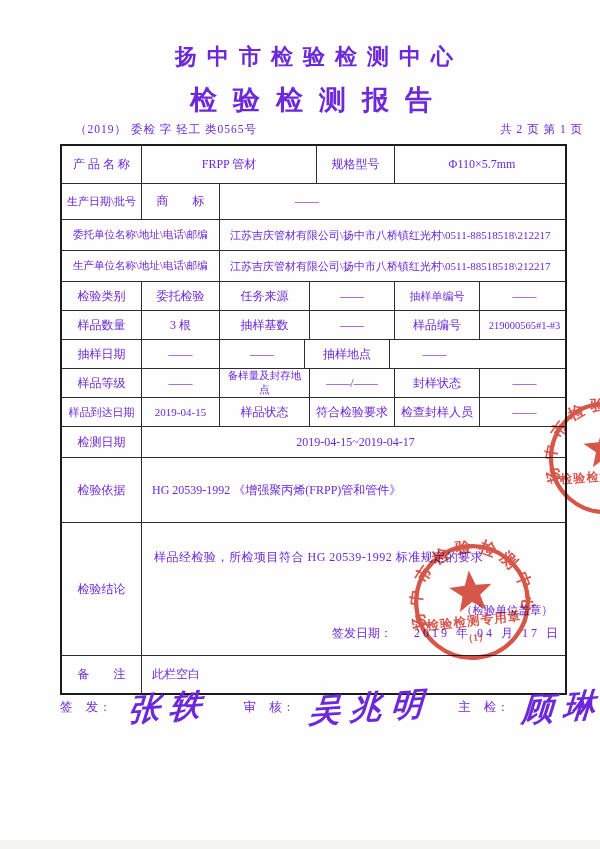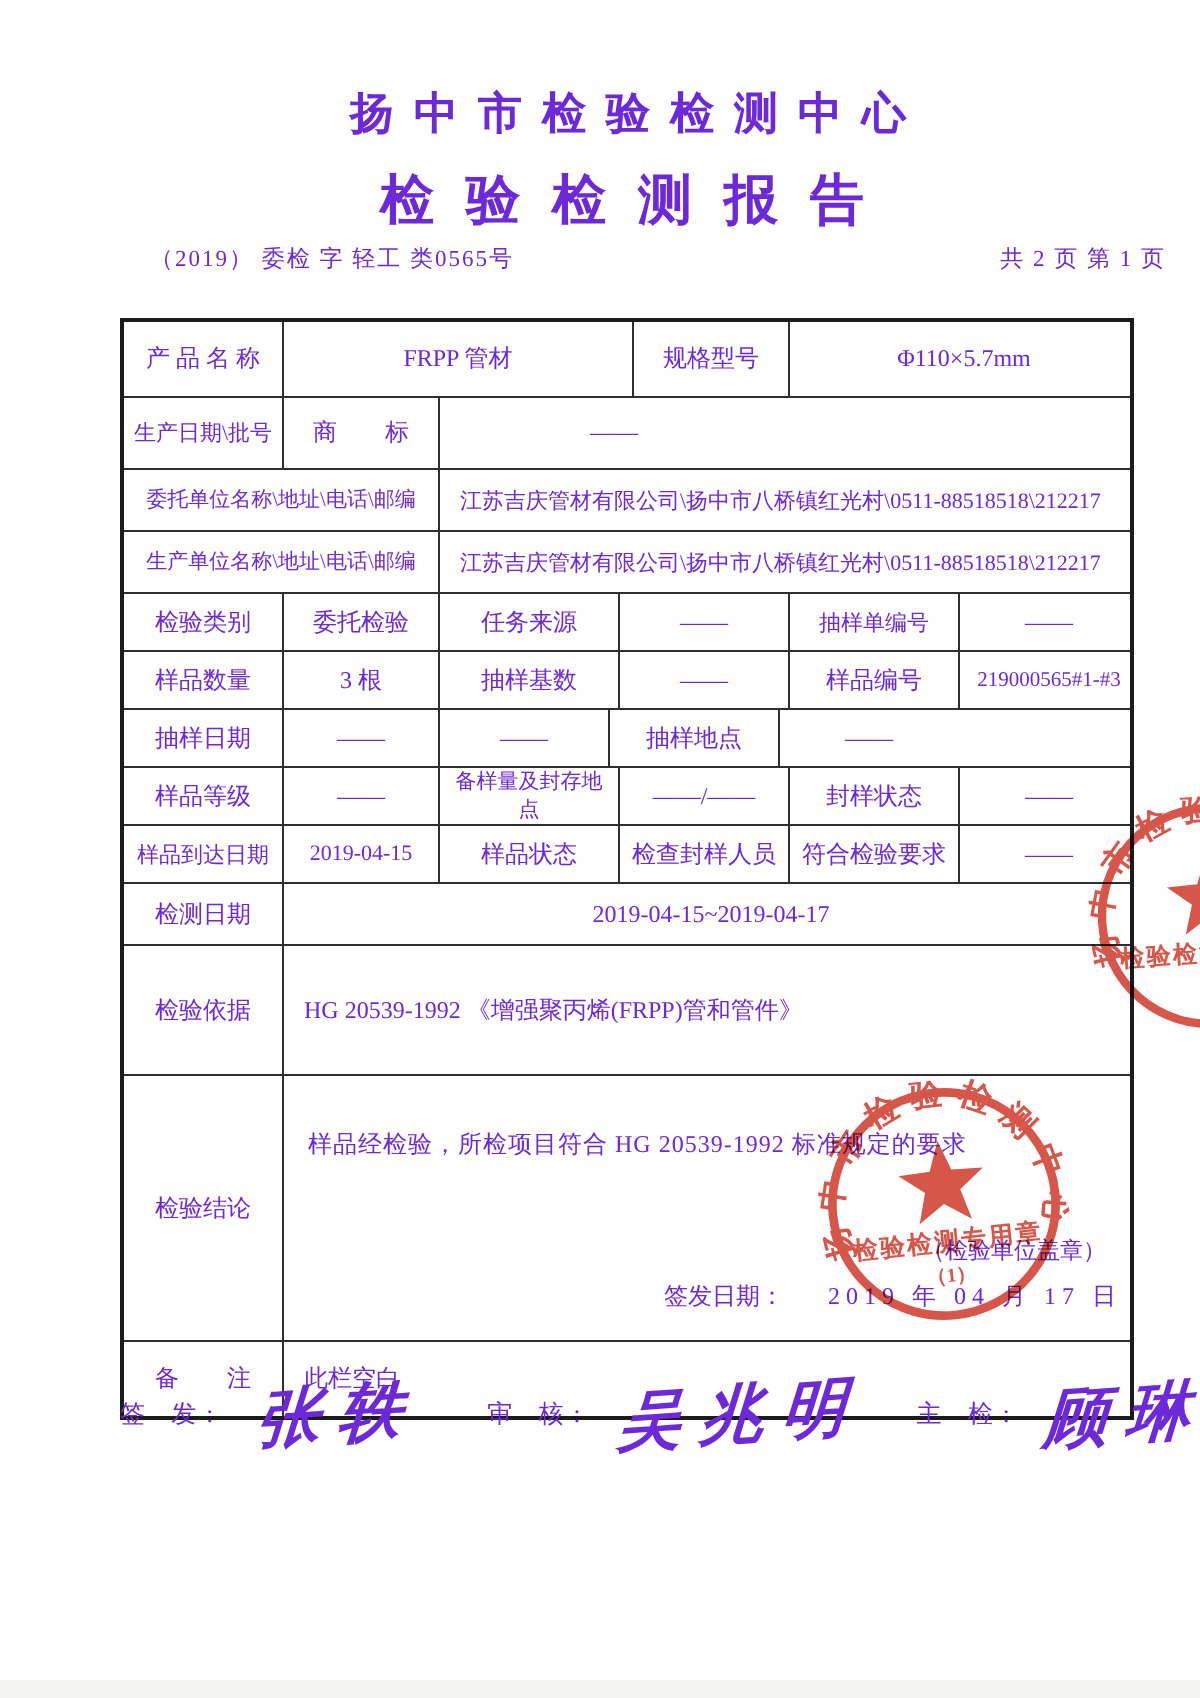--- a/index.html
+++ b/index.html
@@ -9,21 +9,21 @@
     font-family:"Liberation Serif","DejaVu Serif",serif; color:#6d28d9;padding-left:38px;
   }
   
   .org-title{position:absolute; top:42px; left:0; width:100%; text-align:center;
     font-size:22px; font-weight:700; letter-spacing:10px; white-space:nowrap;}
   .report-title{position:absolute; top:82px; left:0; width:100%; text-align:center;
     font-size:27px; font-weight:700; letter-spacing:16px; white-space:nowrap;font-family:Liberation Mono, monospace;}
   .doc-line{position:absolute; top:122px; left:75px; right:55px;
     display:flex; justify-content:space-between; font-size:11.5px; letter-spacing:1px;}
   
-  .tbl{position:absolute; left:60px; top:159px; width:507px;
+  .tbl{position:absolute; left:60px; top:144px; width:507px;
     border:2px solid #1b1b1b; box-sizing:border-box; background:transparent;}
   .row{display:flex; border-bottom:1px solid #2e2e2e;}
   .row:last-child{border-bottom:none;}
   .cell{box-sizing:border-box; border-right:1px solid #2e2e2e;
     display:flex; align-items:center; justify-content:center; text-align:center;
     font-size:12px; padding:2px 4px; overflow:hidden;}
   .cell.last{border-right:none;}
   .cell.left{justify-content:flex-start; text-align:left; padding-left:10px;}
   .fs11{font-size:11px;} .fs105{font-size:10.5px;text-align:center;}
   .w80{flex:0 0 80px;} .w78{flex:0 0 78px;} .w90{flex:0 0 90px;}
@@ -120,22 +120,22 @@
       <div class="cell w90 fs105">备样量及封存地点</div>
       <div class="cell w85">——/——</div>
       <div class="cell w85">封样状态</div>
       <div class="cell w89 last">——</div>
     </div>
 
     <div class="row h28">
       <div class="cell w80 fs11">样品到达日期</div>
       <div class="cell w78 fs11">2019-04-15</div>
       <div class="cell w90">样品状态</div>
+      <div class="cell w85">符合检验要求</div>
       <div class="cell w85">检查封样人员</div>
-      <div class="cell w85">符合检验要求</div>
       <div class="cell w89 last">——</div>
     </div>
 
     <div class="row h30">
       <div class="cell w80">检测日期</div>
       <div class="cell w427 last">2019-04-15~2019-04-17</div>
     </div>
 
     <div class="row h64">
       <div class="cell w80">检验依据</div>

